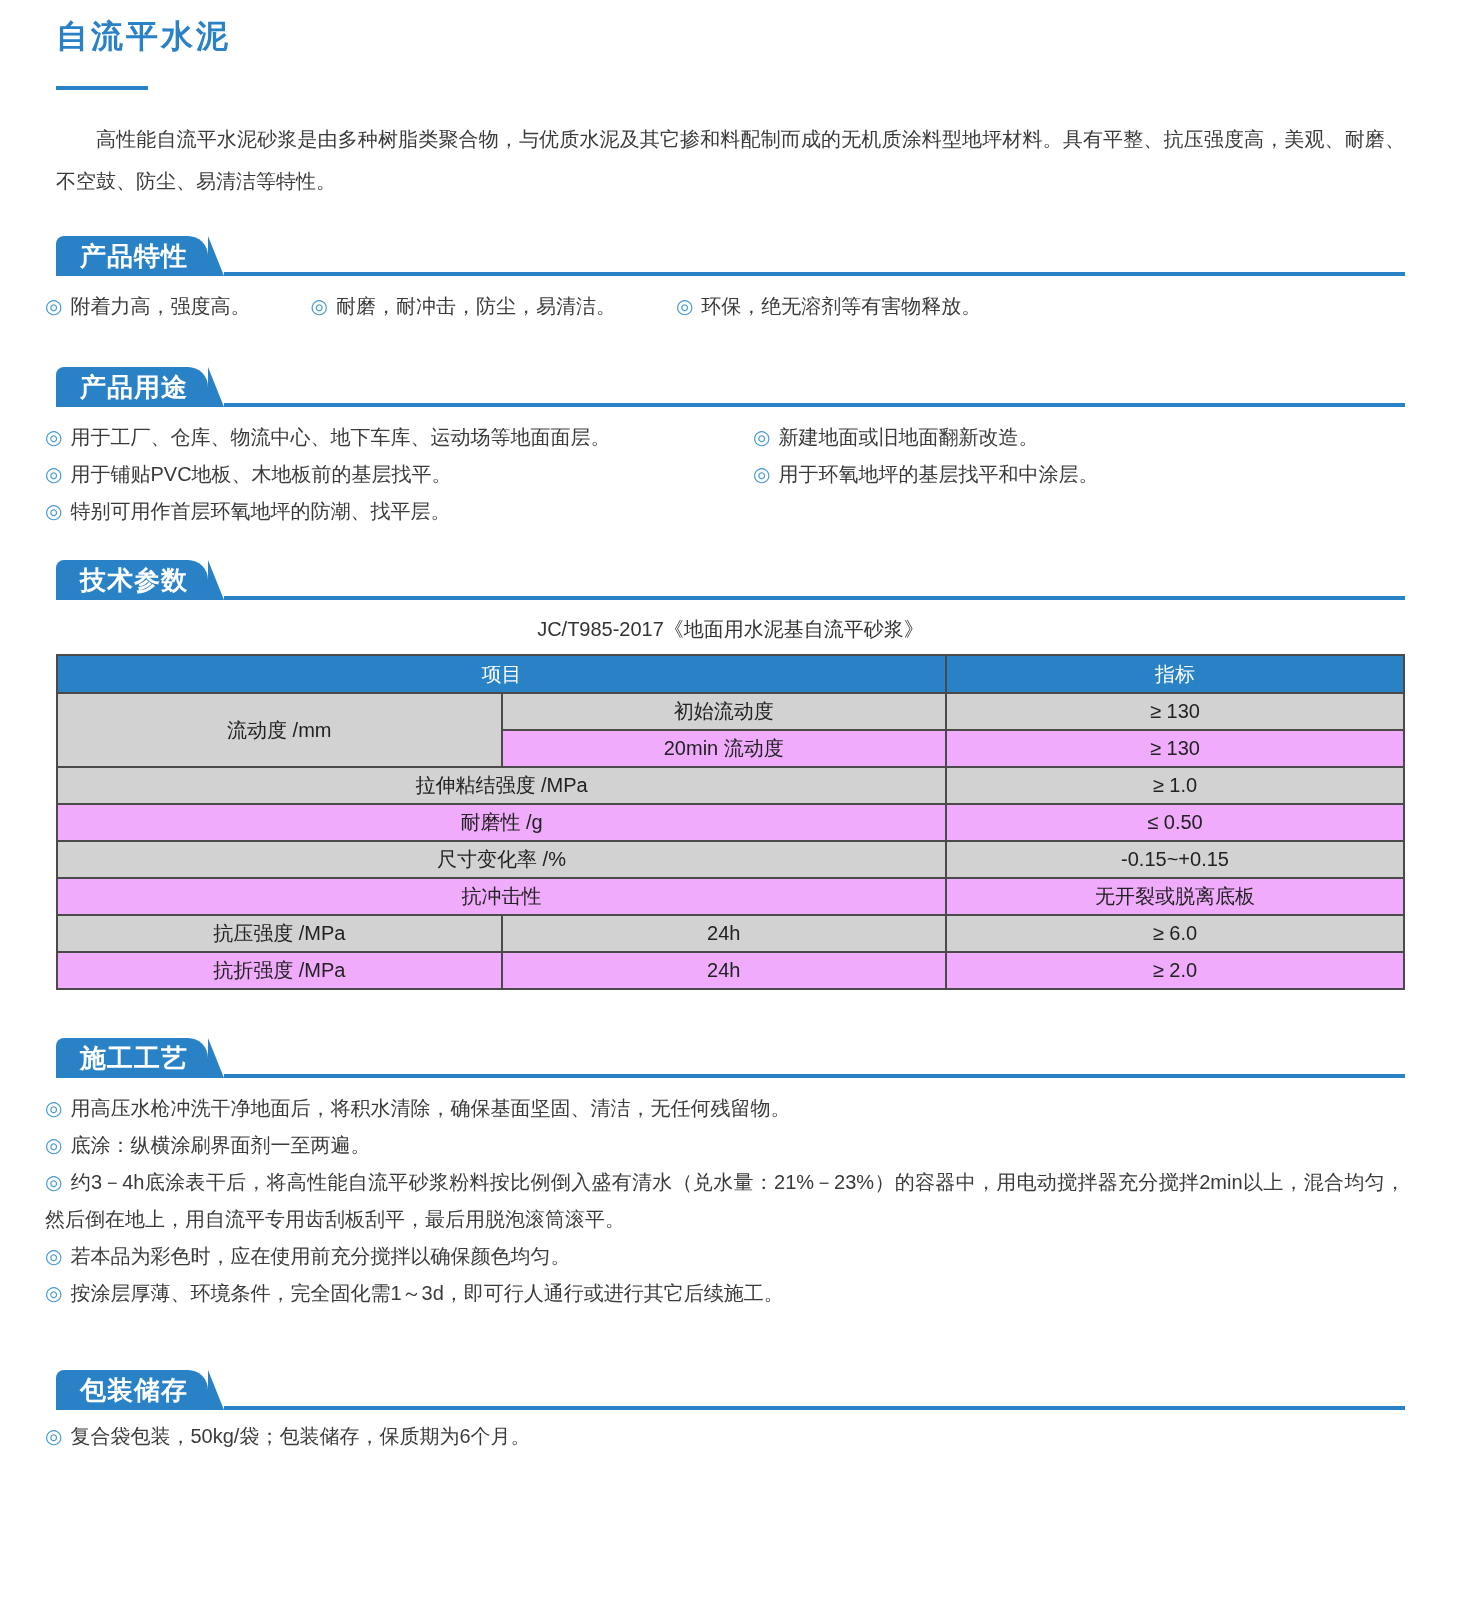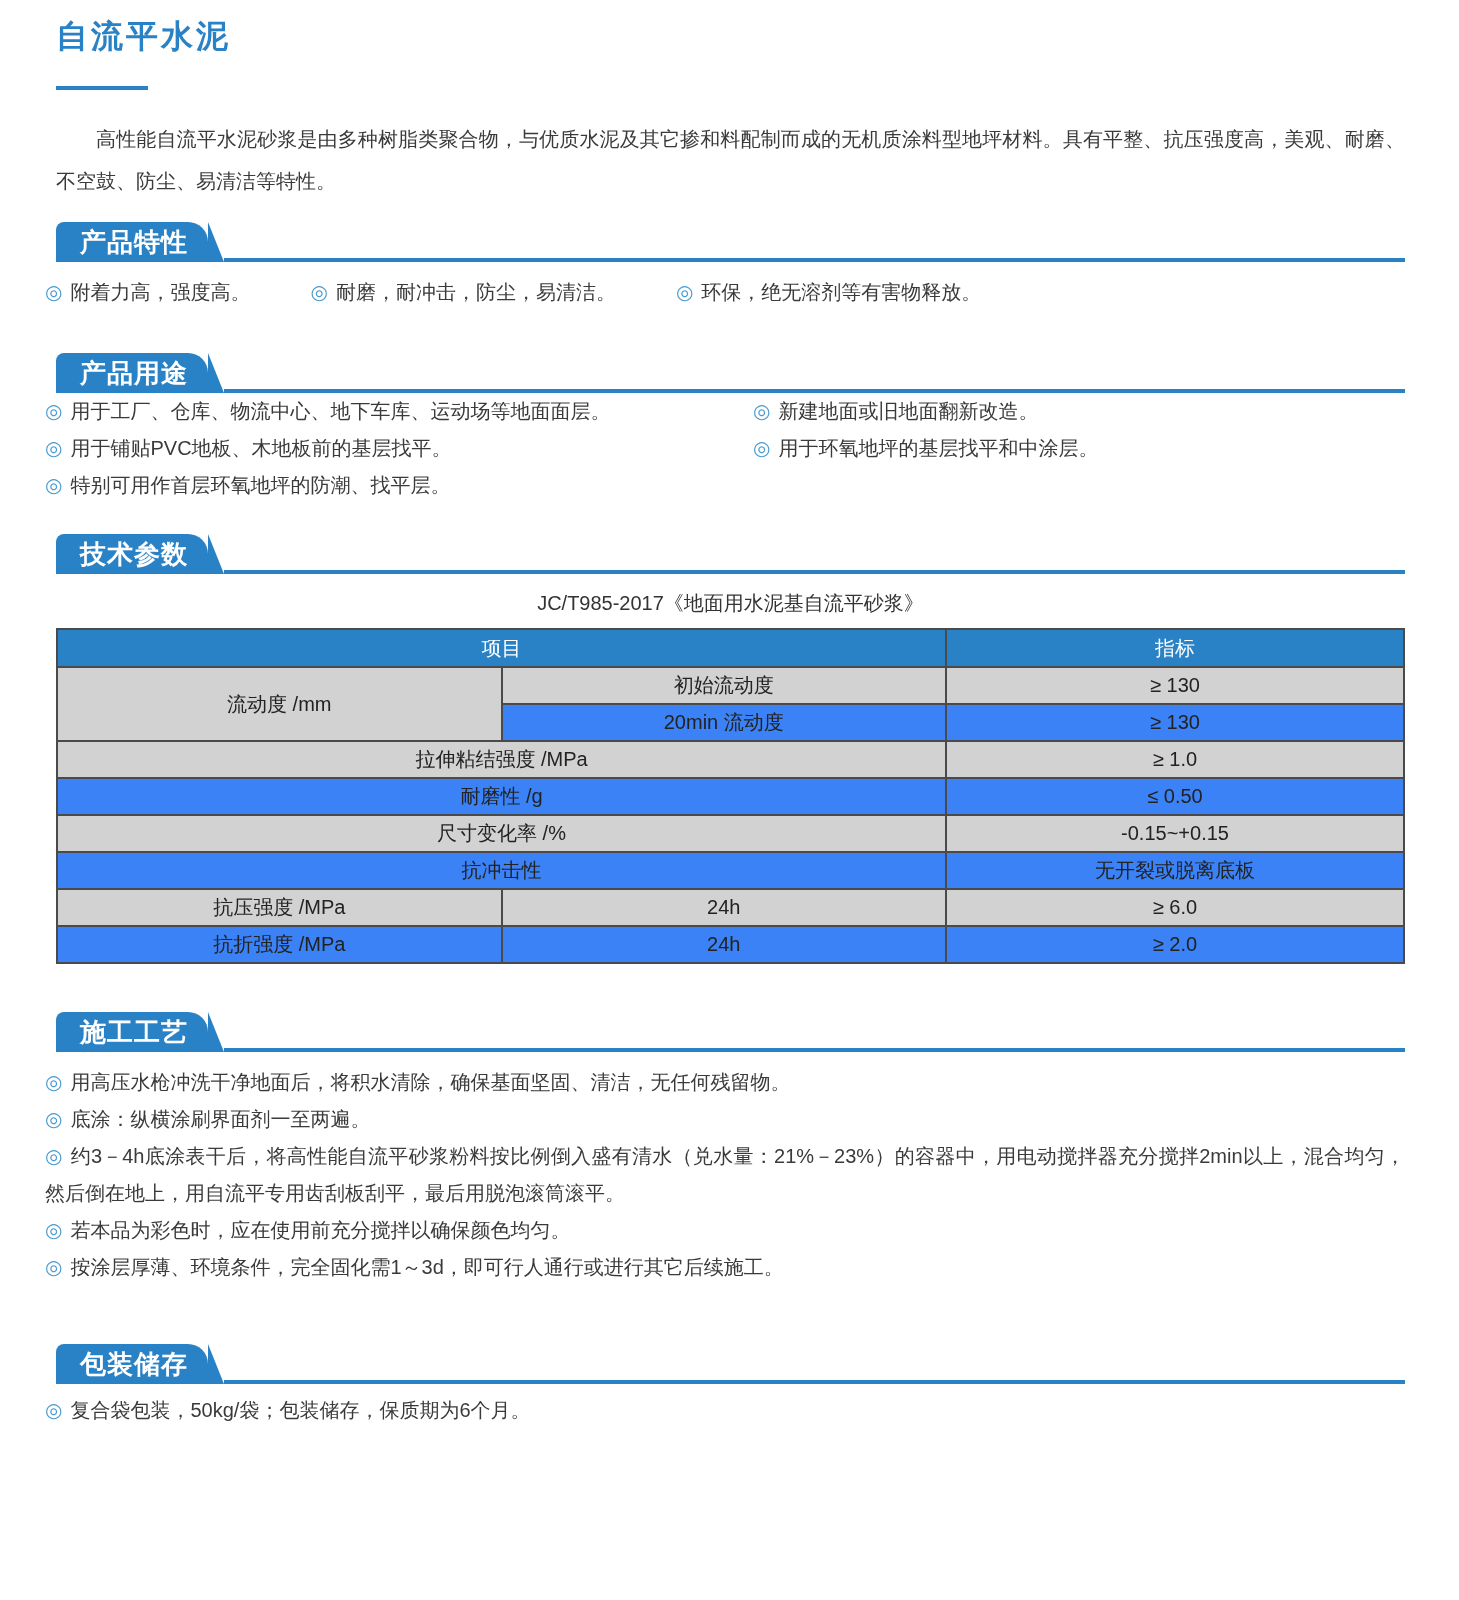--- a/index.html
+++ b/index.html
@@ -26,21 +26,21 @@
   .title-underline{width:92px;height:4px;background:var(--accent);margin-top:30px;}
 
   
   .intro{
     margin-top:28px;font-size:20px;line-height:42px;
     text-indent:2em;text-align:justify;color:var(--text);
   }
 
   
   .section-header{display:flex;align-items:flex-end;}
-  .sh-features{margin-top:20px;}
+  .sh-features{margin-top:34px;}
   .sh-uses{margin-top:42px;}
   .sh-specs{margin-top:30px;}
   .sh-process{margin-top:48px;}
   .sh-packaging{margin-top:58px;}
   .tab{
     position:relative;height:40px;display:flex;align-items:center;
     background:var(--accent);color:#fff;font-size:26px;font-weight:bold;
     padding:0 20px 0 24px;border-radius:8px 20px 0 0;letter-spacing:1px;
   }
   .tab::after{
@@ -50,41 +50,41 @@
   .header-rule{flex:1;height:4px;background:var(--accent);margin-left:16px;}
 
   
   .bullet{color:var(--accent-light);margin-right:8px;font-size:20px;}
   .features-list{
     margin-top:12px;margin-left:-11px;display:flex;align-items:center;
     font-size:20px;line-height:37px;
   }
   .features-list .item+.item{margin-left:60px;}
   .uses-grid{
-    margin-top:0;margin-left:-11px;display:grid;
+    margin-top:12px;margin-left:-11px;display:grid;
     grid-template-columns:708px auto;font-size:20px;line-height:37px;
   }
   .process-body{margin-top:12px;margin-left:-11px;font-size:20px;line-height:37px;}
   .process-intro{text-indent:2em;text-align:justify;margin-left:11px;}
   .process-item{text-align:justify;}
   .packaging-list{margin-top:8px;margin-left:-11px;font-size:20px;line-height:37px;}
 
   
   .spec-caption{margin-top:16px;text-align:center;font-size:20px;color:#333;line-height:26px;}
   table.spec{
     margin-top:12px;width:100%;border-collapse:collapse;
     font-size:20px;color:#222;table-layout:fixed;
   }
   table.spec td,table.spec th{
     border:2px solid var(--line);text-align:center;
     padding:4px 16px;height:37px;font-weight:normal;
   }
   table.spec th{background:var(--accent);color:#fff;height:38px;}
   td.gray{background:var(--table-gray);}
-  td.white{background:#3b82f6;}
+  td.white{background:#f0abfc;}
 </style>
 </head>
 <body>
 
 <div class="content">
 
   <div class="page-title">自流平水泥</div>
   <div class="title-underline"></div>
 
   <div class="intro">高性能自流平水泥砂浆是由多种树脂类聚合物，与优质水泥及其它掺和料配制而成的无机质涂料型地坪材料。具有平整、抗压强度高，美观、耐磨、不空鼓、防尘、易清洁等特性。</div>

